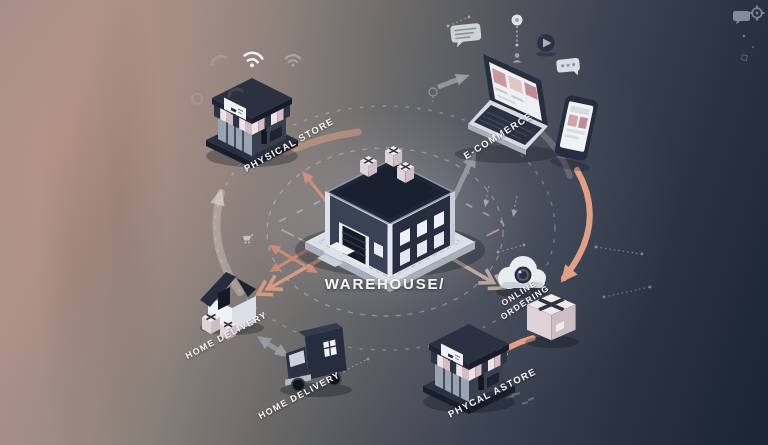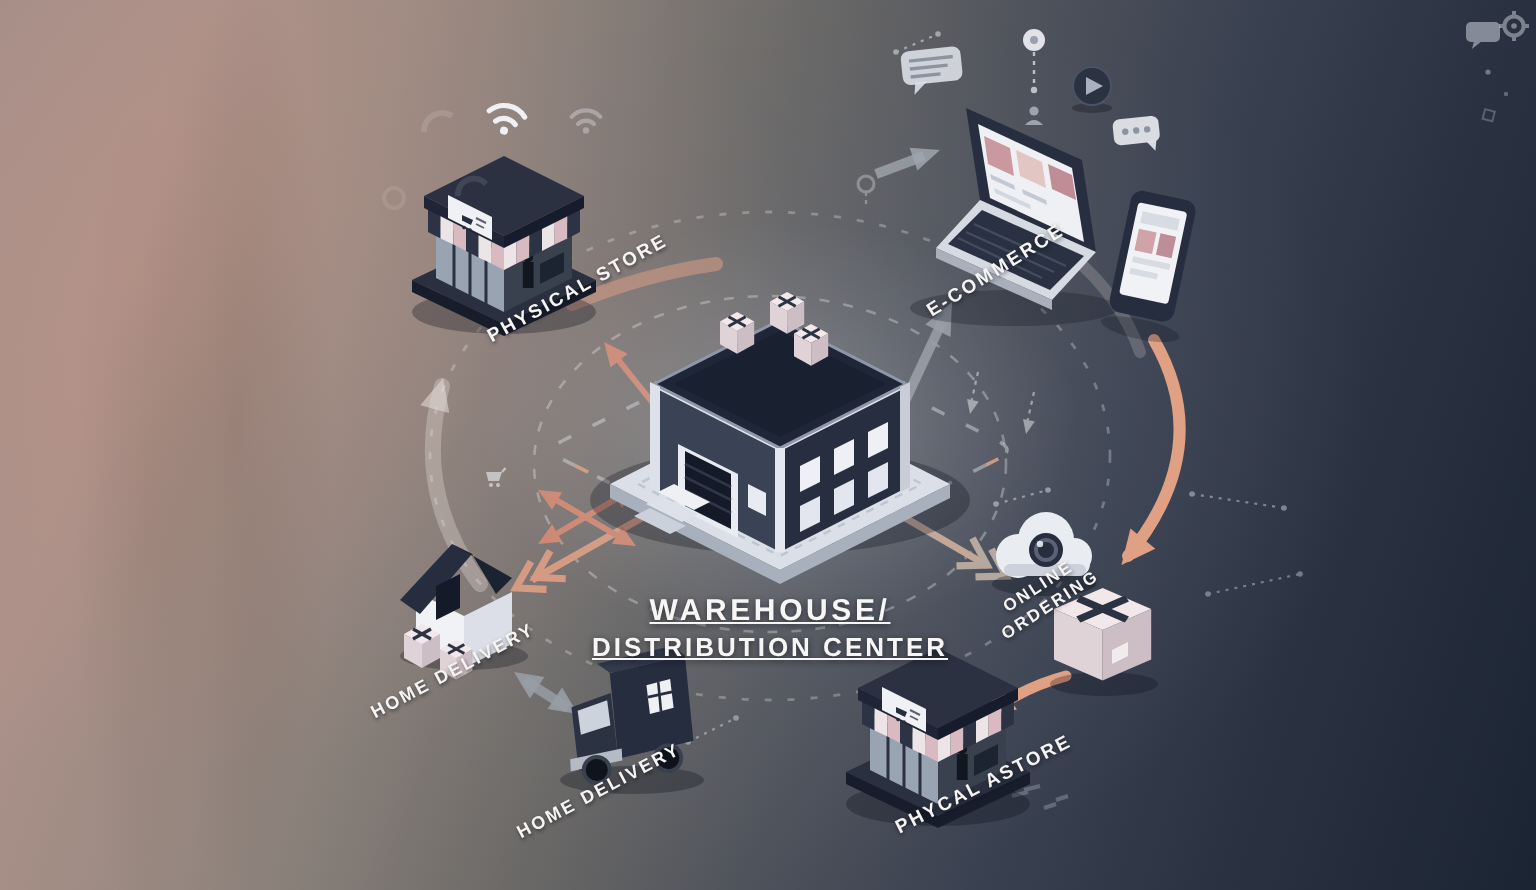--- a/index.html
+++ b/index.html
@@ -11,22 +11,22 @@
       radial-gradient(430px 330px at 50% 47%, rgba(130,135,148,0.25), rgba(130,135,148,0) 70%),
       linear-gradient(108deg,#a28e88 0%,#ab9189 12%,#9d8b83 22%,#887f79 32%,#6b6967 44%,#4e525b 57%,#3a4150 69%,#2b3343 82%,#1b2433 100%);
   }
   .texture{position:absolute;inset:0;pointer-events:none;background:
     radial-gradient(70px 340px at 118px 210px, rgba(72,58,50,0.16), transparent 70%),
     radial-gradient(50px 300px at 72px 260px, rgba(72,58,50,0.10), transparent 70%);}
   svg.diagram{position:absolute;inset:0;}
   .lbl{position:absolute;z-index:5;color:#f6f4f2;font-weight:700;font-size:9.5px;
     letter-spacing:1.3px;white-space:nowrap;text-align:center;
     text-shadow:0 1px 2px rgba(8,10,18,.55);}
-  .center-title{position:absolute;z-index:5;left:275px;top:297px;width:220px;text-align:center;
-    color:#f8f6f5;text-shadow:0 1px 3px rgba(8,10,18,.6);text-decoration:underline;}
+  .center-title{position:absolute;z-index:5;left:275px;top:275px;width:220px;text-align:center;
+    color:#f8f6f5;text-shadow:0 1px 3px rgba(8,10,18,.6);}
   .center-title .l1{font-size:15px;font-weight:700;letter-spacing:1.8px;}
   .center-title .l2{font-size:13px;font-weight:700;letter-spacing:1.5px;margin-top:2px;}
 </style>
 </head>
 <body>
 
 <div class="stage">
   <div class="texture"></div>
 
   <svg class="diagram" width="768" height="445" viewBox="0 0 768 445">
@@ -393,15 +393,14 @@
   </div>
 
   <div class="lbl" style="left:440px;top:387px;width:104px;transform:rotate(-27deg);">PHYCAL ASTORE</div>
 
   <div class="lbl" style="left:181px;top:331px;width:88px;transform:rotate(-28deg);font-size:9px;">HOME DELIVERY</div>
 
   <div class="lbl" style="left:254px;top:391px;width:88px;transform:rotate(-28deg);font-size:9px;">HOME DELIVERY</div>
 
   <div class="center-title">
     <div class="l1">WAREHOUSE/</div>
-    <div class="l2">DISTRIBUTION CENTER</div>
   </div>
 </div>
 
 </body></html>

